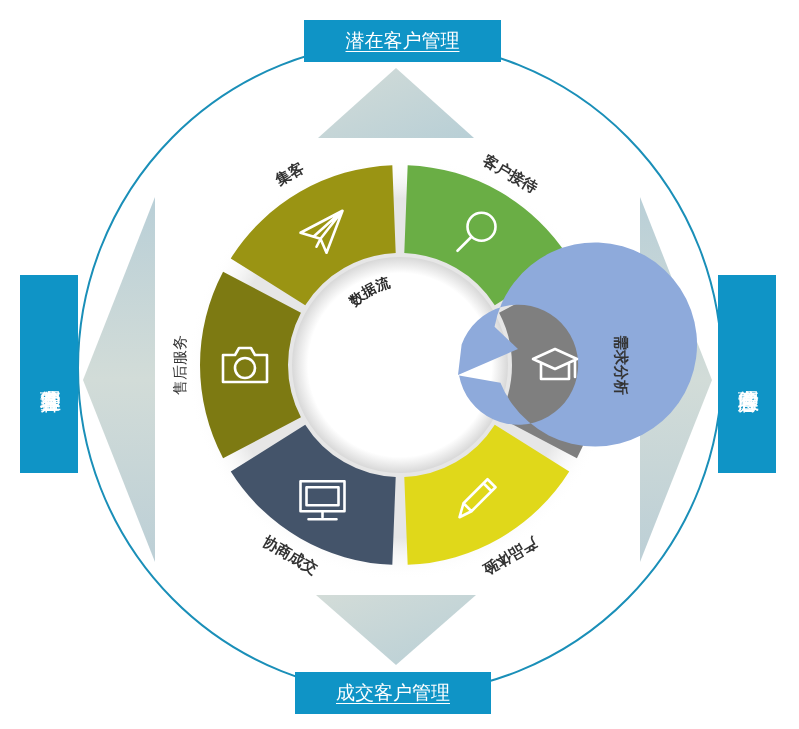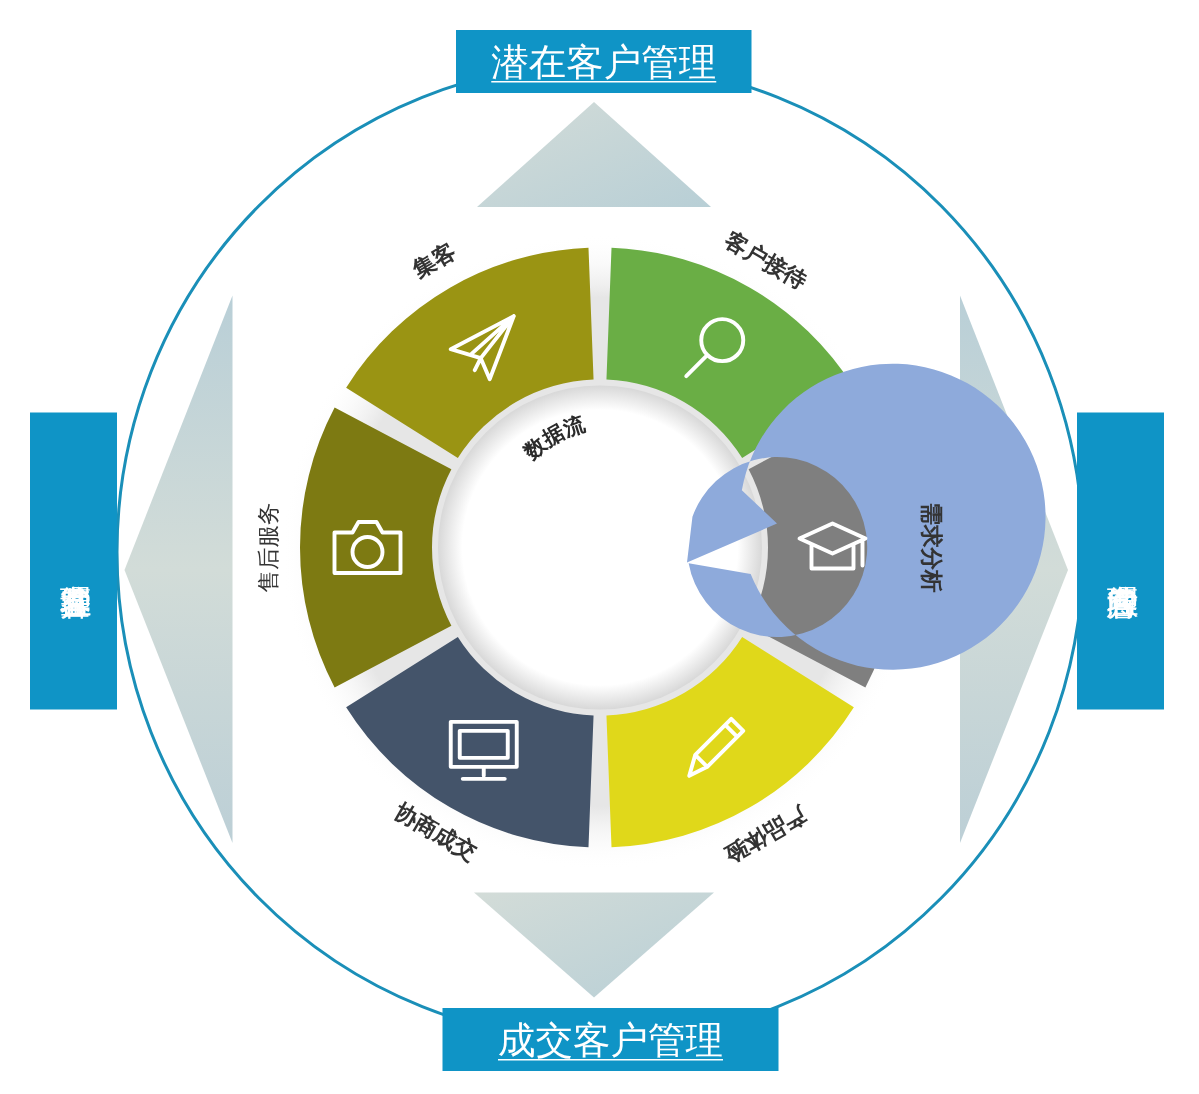--- a/index.html
+++ b/index.html
@@ -2,28 +2,28 @@
 <html><head>
 <meta charset="utf-8">
 <style>
   html, body { margin: 0; padding: 0; background: #ffffff; }
   body { width: 799px; height: 729px; position: relative; overflow: hidden;
          font-family: "DejaVu Sans", sans-serif; }
   #stage { position: absolute; left: 0; top: 0; width: 799px; height: 729px; }
   .label-box { position: absolute; background: #0f94c6; color: #ffffff;
                display: flex; align-items: center; justify-content: center; }
   .label-box .txt { text-decoration: underline; text-underline-offset: 4px;
-                    text-decoration-thickness: 1px; font-size: 25px; letter-spacing: 0px; }
+                    text-decoration-thickness: 1px; font-size: 19px; letter-spacing: 0px; }
   .label-h { height: 42px; }
   .label-v { width: 58px; flex-direction: column; }
   .label-v .txt { writing-mode: vertical-rl; text-orientation: upright;
                   text-decoration: none; border-left: 1.5px solid #ffffff; padding-left: 2px;
                   font-size: 21px; letter-spacing: 0px; }
   #lbl-top { left: 304px; top: 20px; width: 197px; }
-  #lbl-bottom { left: 295px; top: 672px; width: 224px; font-family: Liberation Mono, monospace; }
+  #lbl-bottom { left: 295px; top: 672px; width: 196px; font-family: Liberation Mono, monospace; }
   #lbl-left { left: 20px; top: 275px; height: 198px; }
   #lbl-right { left: 718px; top: 275px; height: 198px; }
 </style>
 </head>
 <body>
 
 <svg id="stage" viewBox="0 0 799 729" xmlns="http://www.w3.org/2000/svg">
   <defs>
     <linearGradient id="gTri" x1="0" y1="0" x2="1" y2="1">
       <stop offset="0" stop-color="#d3dcd8"></stop>

